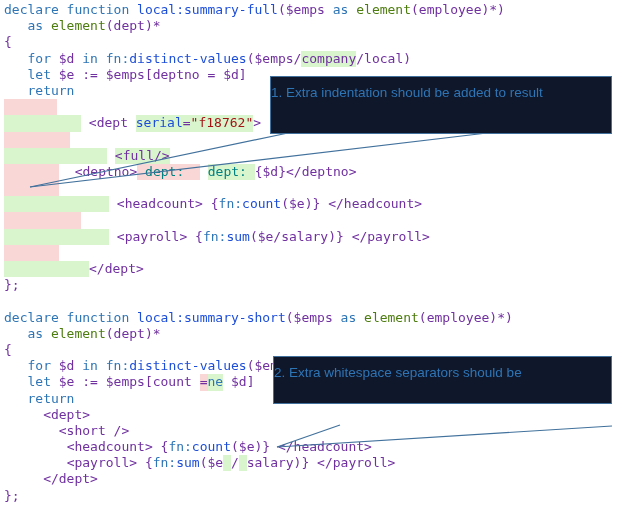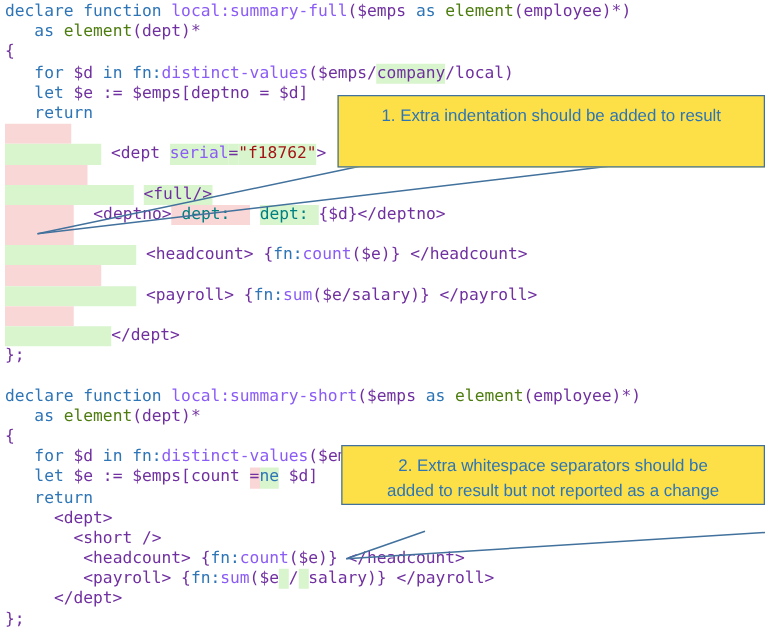--- a/index.html
+++ b/index.html
@@ -4,32 +4,32 @@
 <style>
   html,body{margin:0;padding:0;}
   body{
     width:623px;height:505px;background:#ffffff;overflow:hidden;position:relative;
     font-family:"DejaVu Sans Mono","Liberation Mono",monospace;
   }
   .code-area{position:absolute;left:0;top:0;width:623px;padding:2px 0 0 4px;font-size:13px;z-index:1;}
   .code-line{height:16.2px;line-height:16.2px;white-space:pre;}
   .code-line span{vertical-align:top;display:inline-block;height:16.2px;line-height:16.2px;}
   .c-kw{color:#2E75B6;text-align:right;}
-  .c-fn{color:#8b5cf6;}
+  .c-fn{color:#1d4ed8;}
   .c-v{color:#7030A0;}
   .c-el{color:#4d7c0f;}
   .c-s{color:#A31515;}
   .c-txt{color:#008080;}
   .bg-g{background:#D9F5CE;}
   .bg-r{background:#FAD7D7;}
   .blk{display:inline-block;}
   .leader-lines{position:absolute;left:0;top:0;width:623px;height:505px;z-index:2;pointer-events:none;}
   .callout{
-    position:absolute;background:#fde047;border:1.5px solid #41719C;z-index:3;
-    text-align:center;color:#2E75B6;
+    position:absolute;background:#0f172a;border:1.5px solid #41719C;z-index:3;
+    text-align:left;color:#2E75B6;
     font-family:"Liberation Sans",sans-serif;font-size:13.5px;line-height:20px;
     box-sizing:border-box;padding-top:6px;
   }
   .callout-1{left:270px;top:76px;width:342px;height:58px;}
   .callout-2{left:273px;top:356px;width:339px;height:48px;}
 </style>
 </head>
 <body>
 
 <div class="code-area">
@@ -74,14 +74,13 @@
     <path d="M612,426 L277,447"></path>
   </g>
 </svg>
 
 <div class="callout callout-1">
   <div>1.    Extra indentation should be added to result</div>
 </div>
 
 <div class="callout callout-2">
   <div>2.    Extra whitespace separators should be</div>
-  <div>added to result but not reported as a change</div>
 </div>
 
 </body></html>

